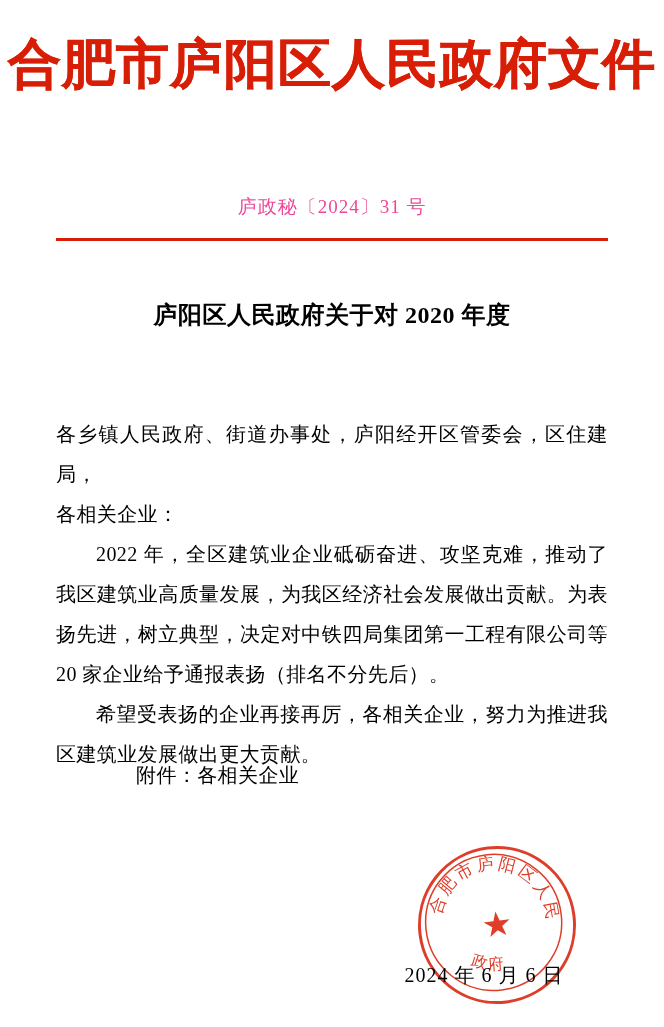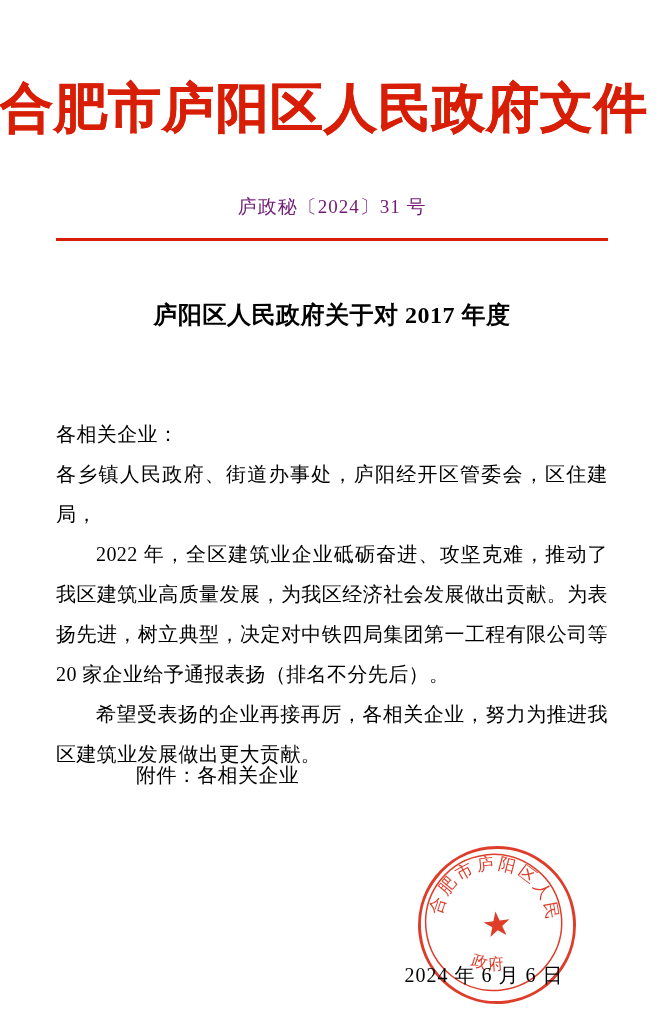--- a/index.html
+++ b/index.html
@@ -21,22 +21,21 @@
     height: 1027px;
     background: #ffffff;
   }
 
   
   .masthead {
     position: absolute;
     top: 34px;
     left: 0;
     width: 664px;
-    text-align: left;
-    margin-top: 44px;
+    text-align: center;
   }
   .masthead-title {
     color: #d81e06;
     font-family: "Liberation Serif", "DejaVu Serif", serif;
     font-weight: bold;
     font-size: 53px;
     letter-spacing: 1px;
     line-height: 1.15;
     white-space: nowrap;
     -webkit-text-stroke: 0.6px #d81e06;
@@ -44,21 +43,21 @@
 
   
   .doc-number {
     position: absolute;
     top: 194px;
     left: 0;
     width: 664px;
     text-align: center;
     font-size: 19px;
     letter-spacing: 1px;
-    color: #701a75;
+    color: #ec4899;
   }
 
   
   .red-rule {
     position: absolute;
     top: 238px;
     left: 56px;
     width: 552px;
     height: 3px;
     background: #d81e06;
@@ -159,26 +158,26 @@
 
   <div class="masthead">
     <div class="masthead-title">合肥市庐阳区人民政府文件</div>
   </div>
 
   <div class="doc-number">庐政秘〔2024〕31 号</div>
 
   <div class="red-rule"></div>
 
   <div class="doc-title">
-    <span class="line">庐阳区人民政府关于对 2017 年度</span>
+    <span class="line">庐阳区人民政府关于对 2020 年度</span>
   </div>
 
   <div class="body-text">
+    <p>各乡镇人民政府、街道办事处，庐阳经开区管委会，区住建局，</p>
     <p>各相关企业：</p>
-    <p>各乡镇人民政府、街道办事处，庐阳经开区管委会，区住建局，</p>
     <p class="indent">2022 年，全区建筑业企业砥砺奋进、攻坚克难，推动了我区建筑业高质量发展，为我区经济社会发展做出贡献。为表扬先进，树立典型，决定对中铁四局集团第一工程有限公司等 20 家企业给予通报表扬（排名不分先后）。</p>
     <p class="indent">希望受表扬的企业再接再厉，各相关企业，努力为推进我区建筑业发展做出更大贡献。</p>
   </div>
 
   <div class="attachment">附件：各相关企业</div>
 
   <div class="seal">
     <div class="seal-inner">
       <svg width="146" height="146" viewBox="0 0 146 146" aria-hidden="true">
         <defs>

